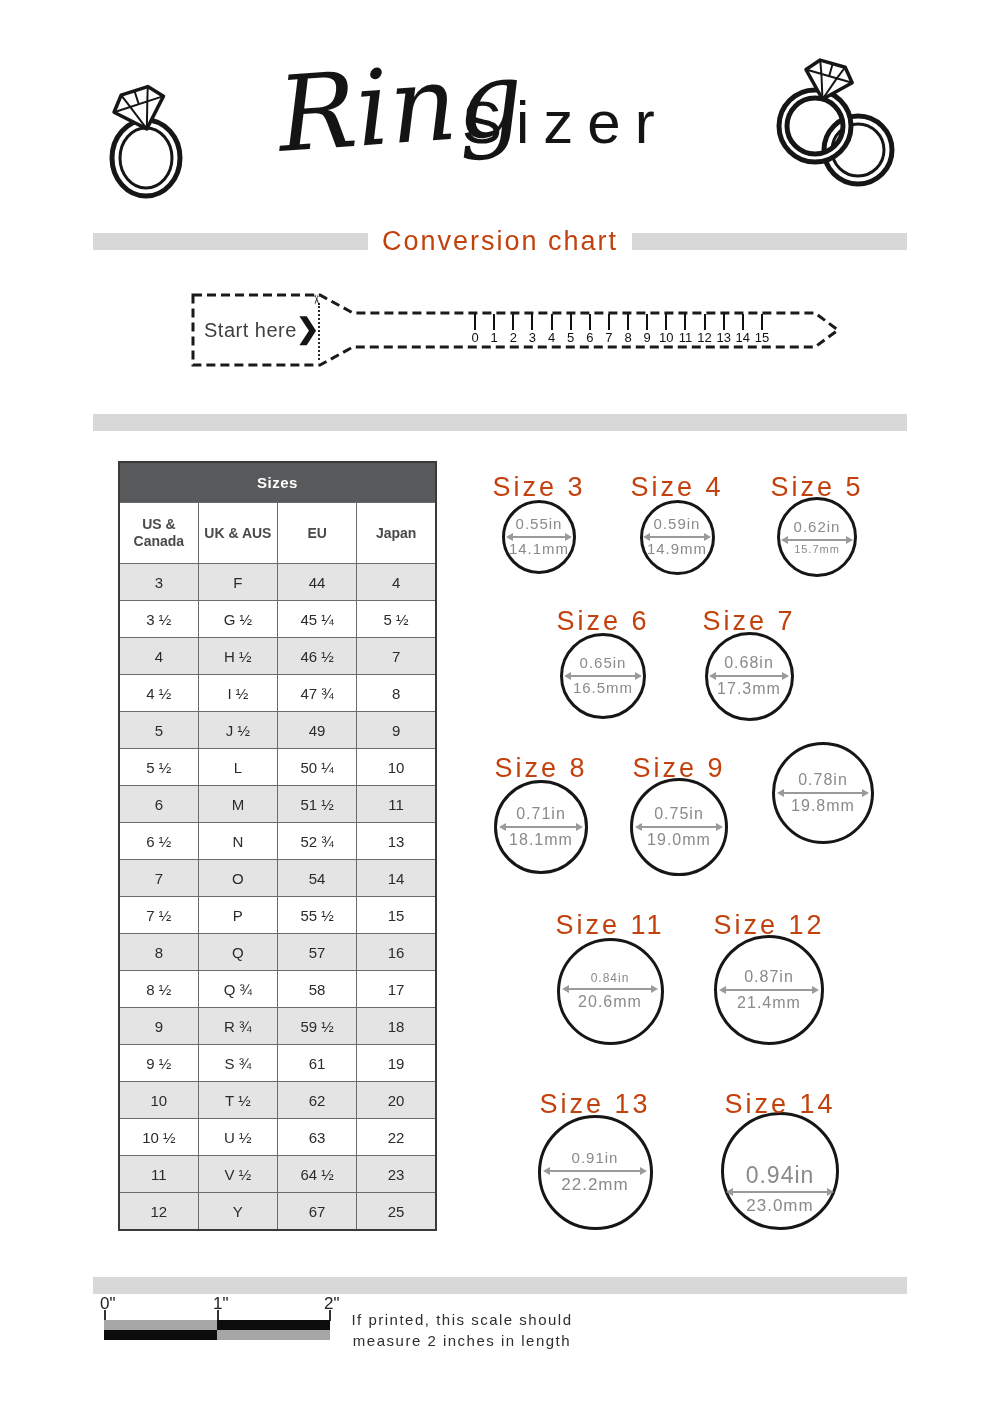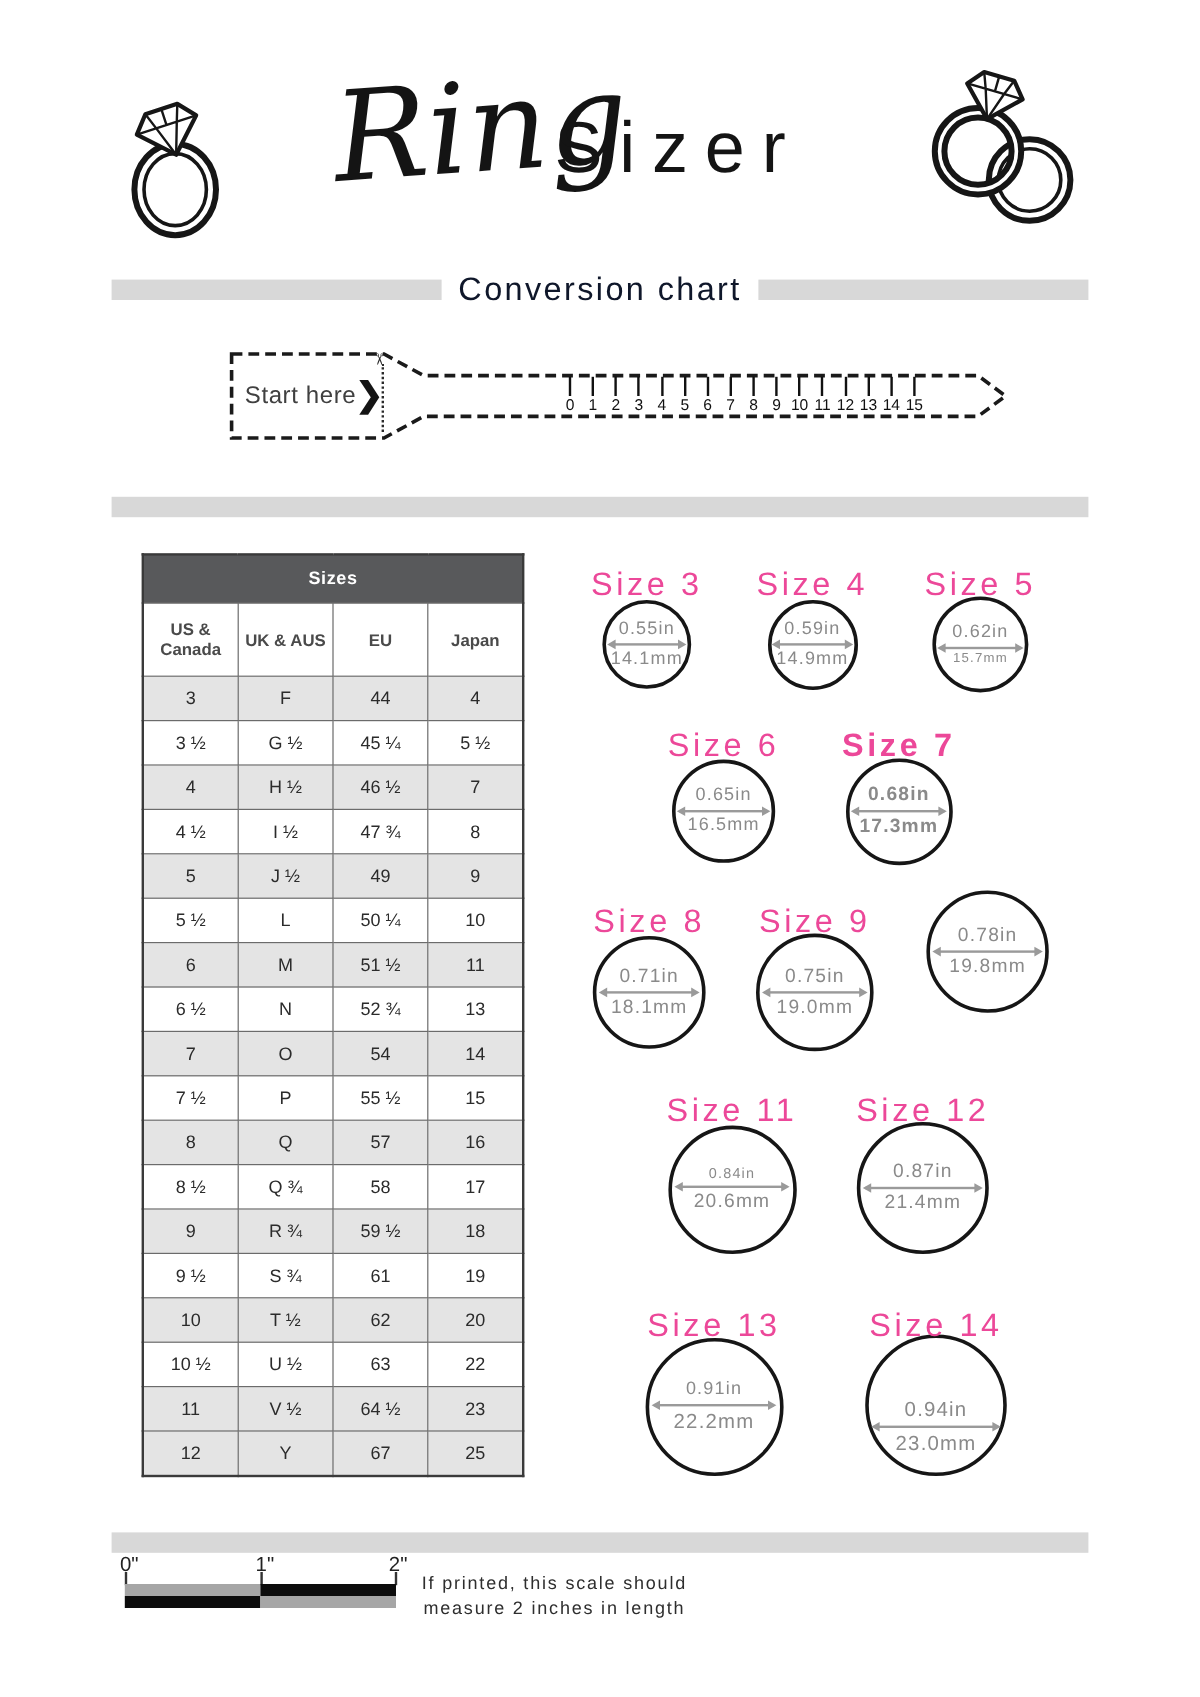--- a/index.html
+++ b/index.html
@@ -11,21 +11,21 @@
   .icon-left{left:92px;top:84px;width:112px;height:118px;}
   .icon-right{left:770px;top:58px;width:140px;height:140px;}
   .title-script{position:absolute;left:278px;top:28px;width:200px;text-align:center;
       font-family:"DejaVu Serif",serif;font-style:italic;font-size:104px;line-height:160px;
       color:#141414;transform:rotate(-4deg);}
   .title-main{position:absolute;left:462px;top:88px;font-size:60px;letter-spacing:14px;
       color:#141414;font-weight:400;}
 
   .subtitle-row{position:absolute;left:93px;top:226px;width:814px;display:flex;align-items:center;}
   .bar{height:17px;background:#d8d8d8;flex:1 1 auto;}
-  .subtitle{font-size:27px;letter-spacing:2px;padding:0 14px;white-space:nowrap;color:#0f172a;}
+  .subtitle{font-size:27px;letter-spacing:2px;padding:0 14px;white-space:nowrap;color:#c2410c;}
 
   
   .strip{position:absolute;left:188px;top:292px;width:662px;height:80px;}
   .strip svg{position:absolute;left:0;top:0;}
   .start-label{position:absolute;left:16px;top:27px;font-size:20px;letter-spacing:.5px;color:#404040;}
   .chev{position:absolute;left:108px;top:20px;font-size:28px;font-weight:700;color:#141414;}
   .cutline{position:absolute;left:130px;top:11px;height:57px;border-left:2px dotted #2a2a2a;}
   .scissors{position:absolute;left:123px;top:0px;font-size:13px;color:#2a2a2a;
             transform:rotate(90deg);}
   .tick{position:absolute;width:2px;background:#111;}
@@ -40,21 +40,21 @@
   .sizes-table{position:absolute;left:118px;top:461px;width:319px;border-collapse:collapse;
       border:2px solid #3a3a3a;table-layout:fixed;}
   .sizes-table th,.sizes-table td{border:1px solid #6b6b6b;text-align:center;vertical-align:middle;}
   .sizes-head th{background:#58595b;color:#fff;font-size:15px;height:37px;letter-spacing:.5px;}
   .col-head th{background:#fff;color:#4a4a4a;font-size:14px;height:58px;line-height:17px;}
   .sizes-table td{font-size:15px;color:#2b2b2b;height:34px;background:#fff;}
   .sizes-table tr.alt td{background:#e4e4e4;}
 
   
   .ring-group{position:absolute;width:180px;text-align:center;}
-  .ring-title{font-size:27px;letter-spacing:3px;color:#ec4899;line-height:34px;white-space:nowrap;}
+  .ring-title{font-size:27px;letter-spacing:3px;color:#c2410c;line-height:34px;white-space:nowrap;}
   .ring-circle{border:3px solid #161616;border-radius:50%;margin-left:auto;margin-right:auto;
       display:flex;flex-direction:column;align-items:center;justify-content:center;box-sizing:border-box;}
   .dim{width:100%;display:flex;flex-direction:column;align-items:center;}
   .dim-in,.dim-mm{color:#8a8a8a;letter-spacing:1px;line-height:1.25;}
   .dim-line{position:relative;width:92%;height:0;border-top:2px solid #9a9a9a;margin:2px 0;}
   .ah{position:absolute;top:-5px;width:0;height:0;border-style:solid;}
   .ah-l{left:-2px;border-width:4px 7px 4px 0;border-color:transparent #9a9a9a transparent transparent;}
   .ah-r{right:-2px;border-width:4px 0 4px 7px;border-color:transparent transparent transparent #9a9a9a;}
 
   
@@ -314,21 +314,21 @@
           <div class="dim">
             <div class="dim-in" style="font-size: 15px;">0.65in</div>
             <div class="dim-line">
               <i class="ah ah-l"></i>
               <i class="ah ah-r"></i>
             </div>
             <div class="dim-mm" style="font-size: 15px;">16.5mm</div>
           </div>
         </div>
       </div>
-      <div class="ring-group" style="left: 659px; top: 604px; font-weight: bold;">
+      <div class="ring-group" style="left: 659px; top: 604px;">
         <div class="ring-title">Size 7</div>
         <div class="ring-circle" style="width: 89px; height: 89px; margin-top: -6.5px;">
           <div class="dim">
             <div class="dim-in" style="font-size: 16px;">0.68in</div>
             <div class="dim-line">
               <i class="ah ah-l"></i>
               <i class="ah ah-r"></i>
             </div>
             <div class="dim-mm" style="font-size: 16px;">17.3mm</div>
           </div>
@@ -408,21 +408,21 @@
               <i class="ah ah-r"></i>
             </div>
             <div class="dim-mm" style="font-size: 17px;">22.2mm</div>
           </div>
         </div>
       </div>
       <div class="ring-group" style="left: 690px; top: 1087px;">
         <div class="ring-title">Size 14</div>
         <div class="ring-circle" style="width: 118px; height: 118px; margin-top: -9px;">
           <div class="dim">
-            <div class="dim-in" style="font-size: 17px; margin-top: 35px;">0.94in</div>
+            <div class="dim-in" style="font-size: 23px; margin-top: 35px;">0.94in</div>
             <div class="dim-line">
               <i class="ah ah-l"></i>
               <i class="ah ah-r"></i>
             </div>
             <div class="dim-mm" style="font-size: 17px;">23.0mm</div>
           </div>
         </div>
       </div>
     </div>
 

